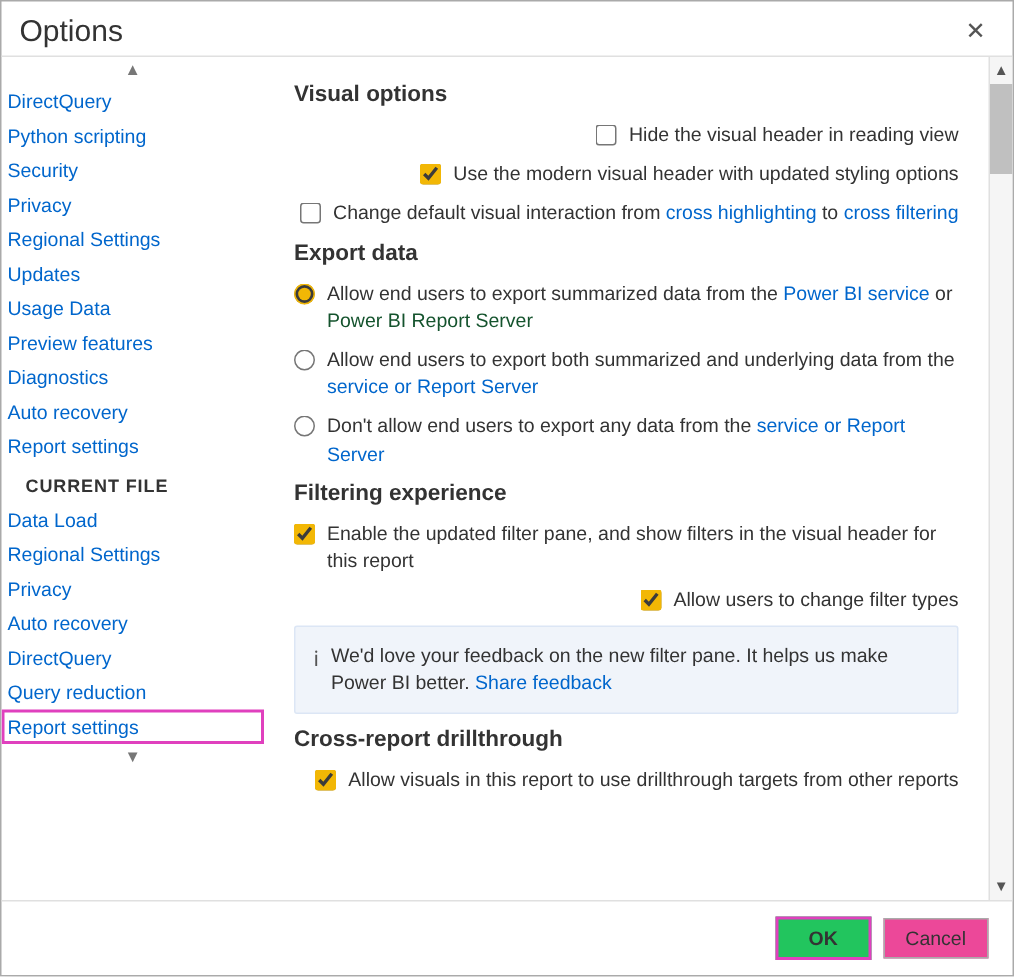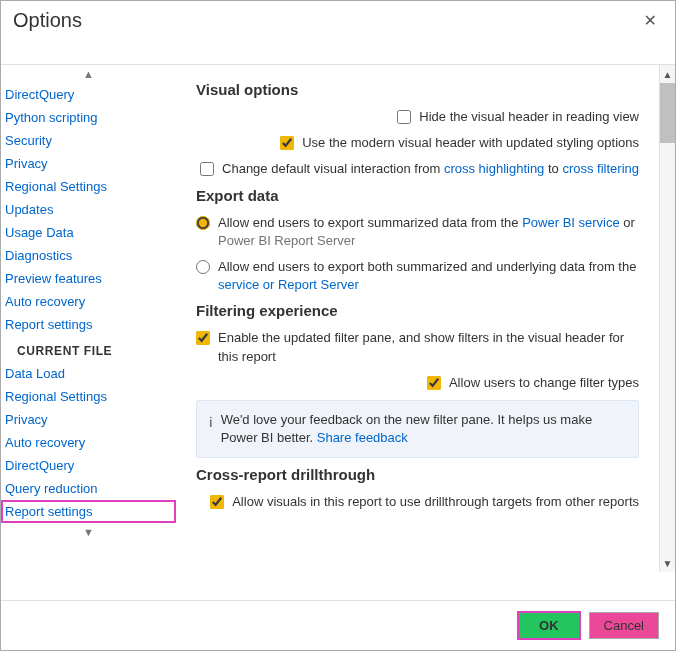--- a/index.html
+++ b/index.html
@@ -13,21 +13,20 @@
       min-height: 100vh;
     }
     .dialog {
       width: 676px;
       height: 651px;
       background: #fff;
       border: 1px solid #aaa;
       box-shadow: 3px 3px 12px rgba(0,0,0,0.3);
       display: flex;
       flex-direction: column;
-      gap: 28px;
     }
     .dialog-titlebar {
       display: flex;
       justify-content: space-between;
       align-items: center;
       padding: 8px 12px 4px 12px;
       flex-shrink: 0;
     }
     .dialog-title {
       font-size: 20px;
@@ -233,22 +232,22 @@
         <div class="scrollbar-arrow">▲</div>
 
         <div id="sidebar-global-items">
             <div class="sidebar-item">DirectQuery</div>
             <div class="sidebar-item">Python scripting</div>
             <div class="sidebar-item">Security</div>
             <div class="sidebar-item">Privacy</div>
             <div class="sidebar-item">Regional Settings</div>
             <div class="sidebar-item">Updates</div>
             <div class="sidebar-item">Usage Data</div>
+            <div class="sidebar-item">Preview features</div>
             <div class="sidebar-item">Diagnostics</div>
-            <div class="sidebar-item">Preview features</div>
             <div class="sidebar-item">Auto recovery</div>
             <div class="sidebar-item">Report settings</div>
           </div>
 
         <div class="sidebar-section-header">CURRENT FILE</div>
 
         <div id="sidebar-current-items">
             <div class="sidebar-item">Data Load</div>
             <div class="sidebar-item">Regional Settings</div>
             <div class="sidebar-item">Privacy</div>
@@ -274,25 +273,29 @@
             <input type="checkbox" checked="" style="">
             <span class="option-label">Use the modern visual header with updated styling options</span>
           </div>
           <div class="option-row">
             <input type="checkbox" style="">
             <span class="option-label">Change default visual interaction from <span style="color:#0066cc">cross highlighting</span> to <span style="color:#0066cc">cross filtering</span></span>
           </div>
           <div class="section-title">Export data</div>
           <div class="option-row">
             <input type="radio" name="export-group" checked="" style="">
-            <span class="option-label">Allow end users to export summarized data from the <span style="color:#0066cc">Power BI service</span> or <span style="color:#737373">Power BI Report Server</span></span>
+            <span class="option-label">Allow end users to export summarized data from the <span style="color:#0066cc">Power BI service</span> or <span style="color:#14532d">Power BI Report Server</span></span>
           </div>
           <div class="option-row">
             <input type="radio" name="export-group" style="">
             <span class="option-label">Allow end users to export both summarized and underlying data from the <span style="color:#0066cc">service or Report Server</span></span>
+          </div>
+          <div class="option-row">
+            <input type="radio" name="export-group" style="">
+            <span class="option-label">Don't allow end users to export any data from the <span style="color:#0066cc">service or Report Server</span></span>
           </div>
           <div class="section-title">Filtering experience</div>
           <div class="option-row">
             <input type="checkbox" checked="" style="">
             <span class="option-label">Enable the updated filter pane, and show filters in the visual header for this report</span>
           </div>
           <div class="option-row">
             <input type="checkbox" checked="" style="">
             <span class="option-label">Allow users to change filter types</span>
           </div>

